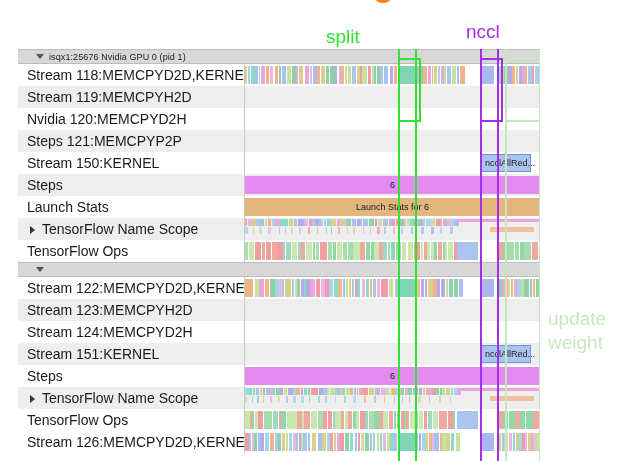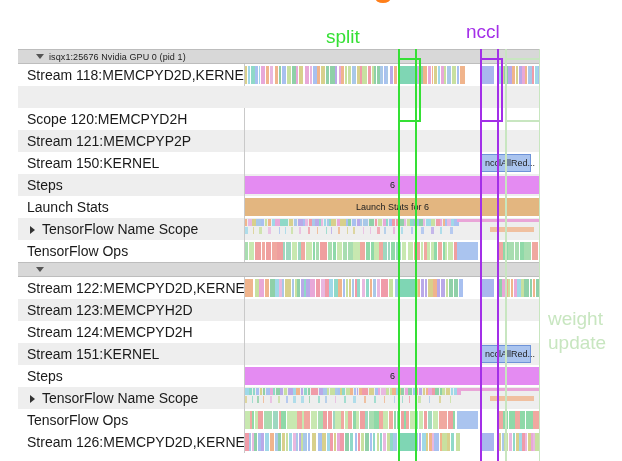--- a/index.html
+++ b/index.html
@@ -60,22 +60,22 @@
   .maskleft{position:absolute;left:0;top:0;width:228px;height:412px;z-index:7;}
 </style>
 </head>
 <body>
 
 <div id="orange-blob"></div>
 <div class="annot" id="annot-concat">split</div>
 <div class="annot" id="annot-split">nccl</div>
 <div class="annot" id="annot-nccl">nccl</div>
 <div class="annot" id="annot-weight">
+  <span>update</span>
   <span>weight</span>
-  <span>update</span>
 </div>
 
 <div id="viewer">
   <div id="rows-host">
       <div class="group-header">
         <span class="tri"></span>
         <span class="ghlabel">isqx1:25676 Nvidia GPU 0 (pid 1)</span>
       </div>
       <div class="row odd">
         <div class="rowlabel"><span>Stream 118:MEMCPYD2D,KERNEL,ME</span></div>
@@ -156,28 +156,29 @@
             <i style="left: 94.01%; width: 0.854243%; background: rgb(232, 168, 216);"></i>
             <i style="left: 95.0536%; width: 0.654892%; background: rgb(240, 180, 140);"></i>
             <i style="left: 95.8806%; width: 1.3345%; background: rgb(169, 200, 232);"></i>
             <i style="left: 97.3188%; width: 0.670291%; background: rgb(240, 155, 168);"></i>
             <i style="left: 98.2017%; width: 1.10907%; background: rgb(159, 216, 232);"></i>
             <i style="left: 99.335%; width: 1.00755%; background: rgb(168, 192, 240);"></i>
           </div>
         </div>
       </div>
       <div class="row even">
+        <div class="rowlabel"><span>Stream 119:MEMCPYH2D</span></div>
         <div class="track"></div>
       </div>
       <div class="row odd">
-        <div class="rowlabel"><span>Scope 120:MEMCPYD2H</span></div>
+        <div class="rowlabel"><span>Nvidia 120:MEMCPYD2H</span></div>
         <div class="track"></div>
       </div>
       <div class="row even">
-        <div class="rowlabel"><span>Stream 121:MEMCPYP2P</span></div>
+        <div class="rowlabel"><span>Steps 121:MEMCPYP2P</span></div>
         <div class="track"></div>
       </div>
       <div class="row odd">
         <div class="rowlabel"><span>Stream 150:KERNEL</span></div>
         <div class="track">
           <div class="lane-solid" style="left: 80%; width: 17%; background: rgb(170, 196, 239); border: 1px solid rgb(110, 147, 216); box-sizing: border-box; justify-content: flex-start; padding-left: 3px;">ncclAllRed...</div>
         </div>
       </div>
       <div class="row even">
         <div class="rowlabel"><span>Steps</span></div>

